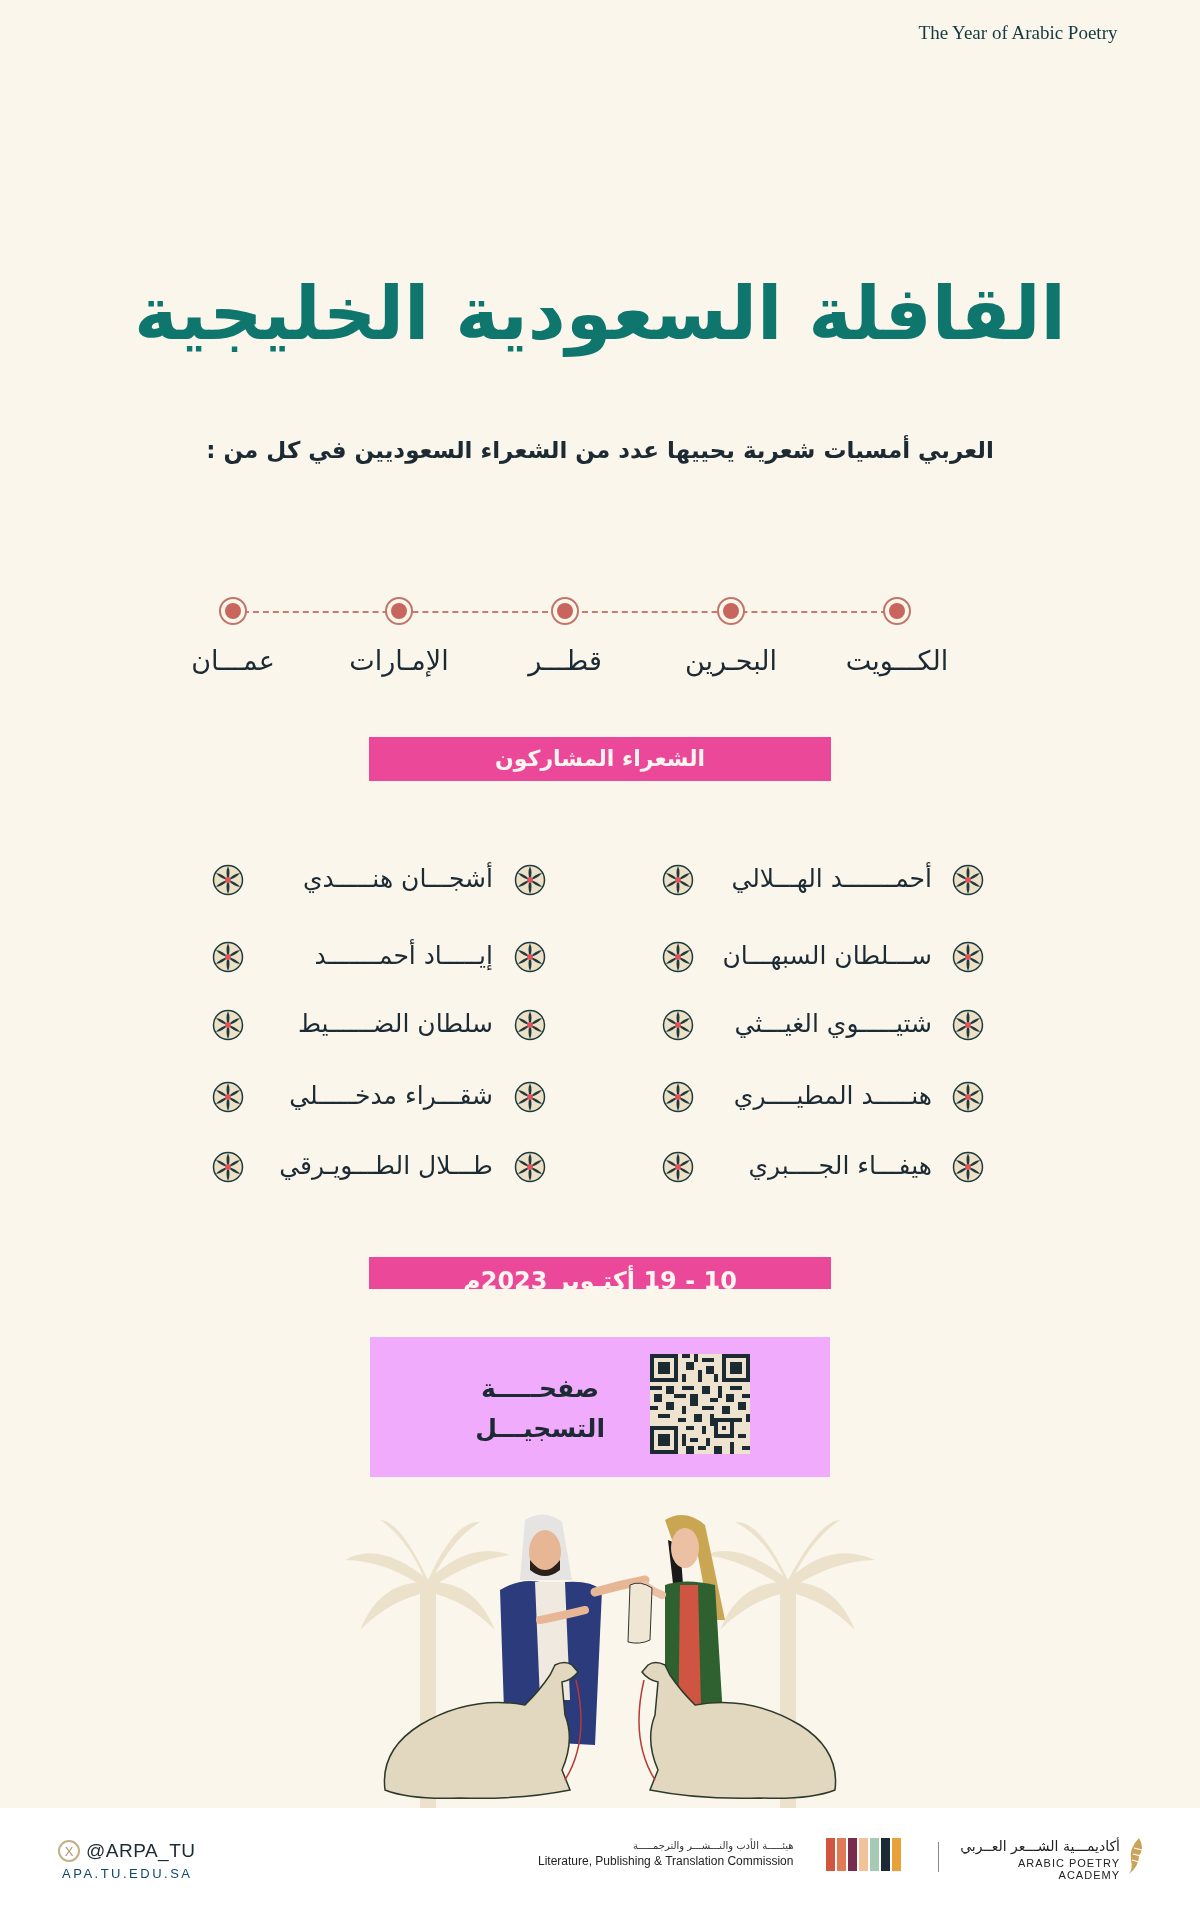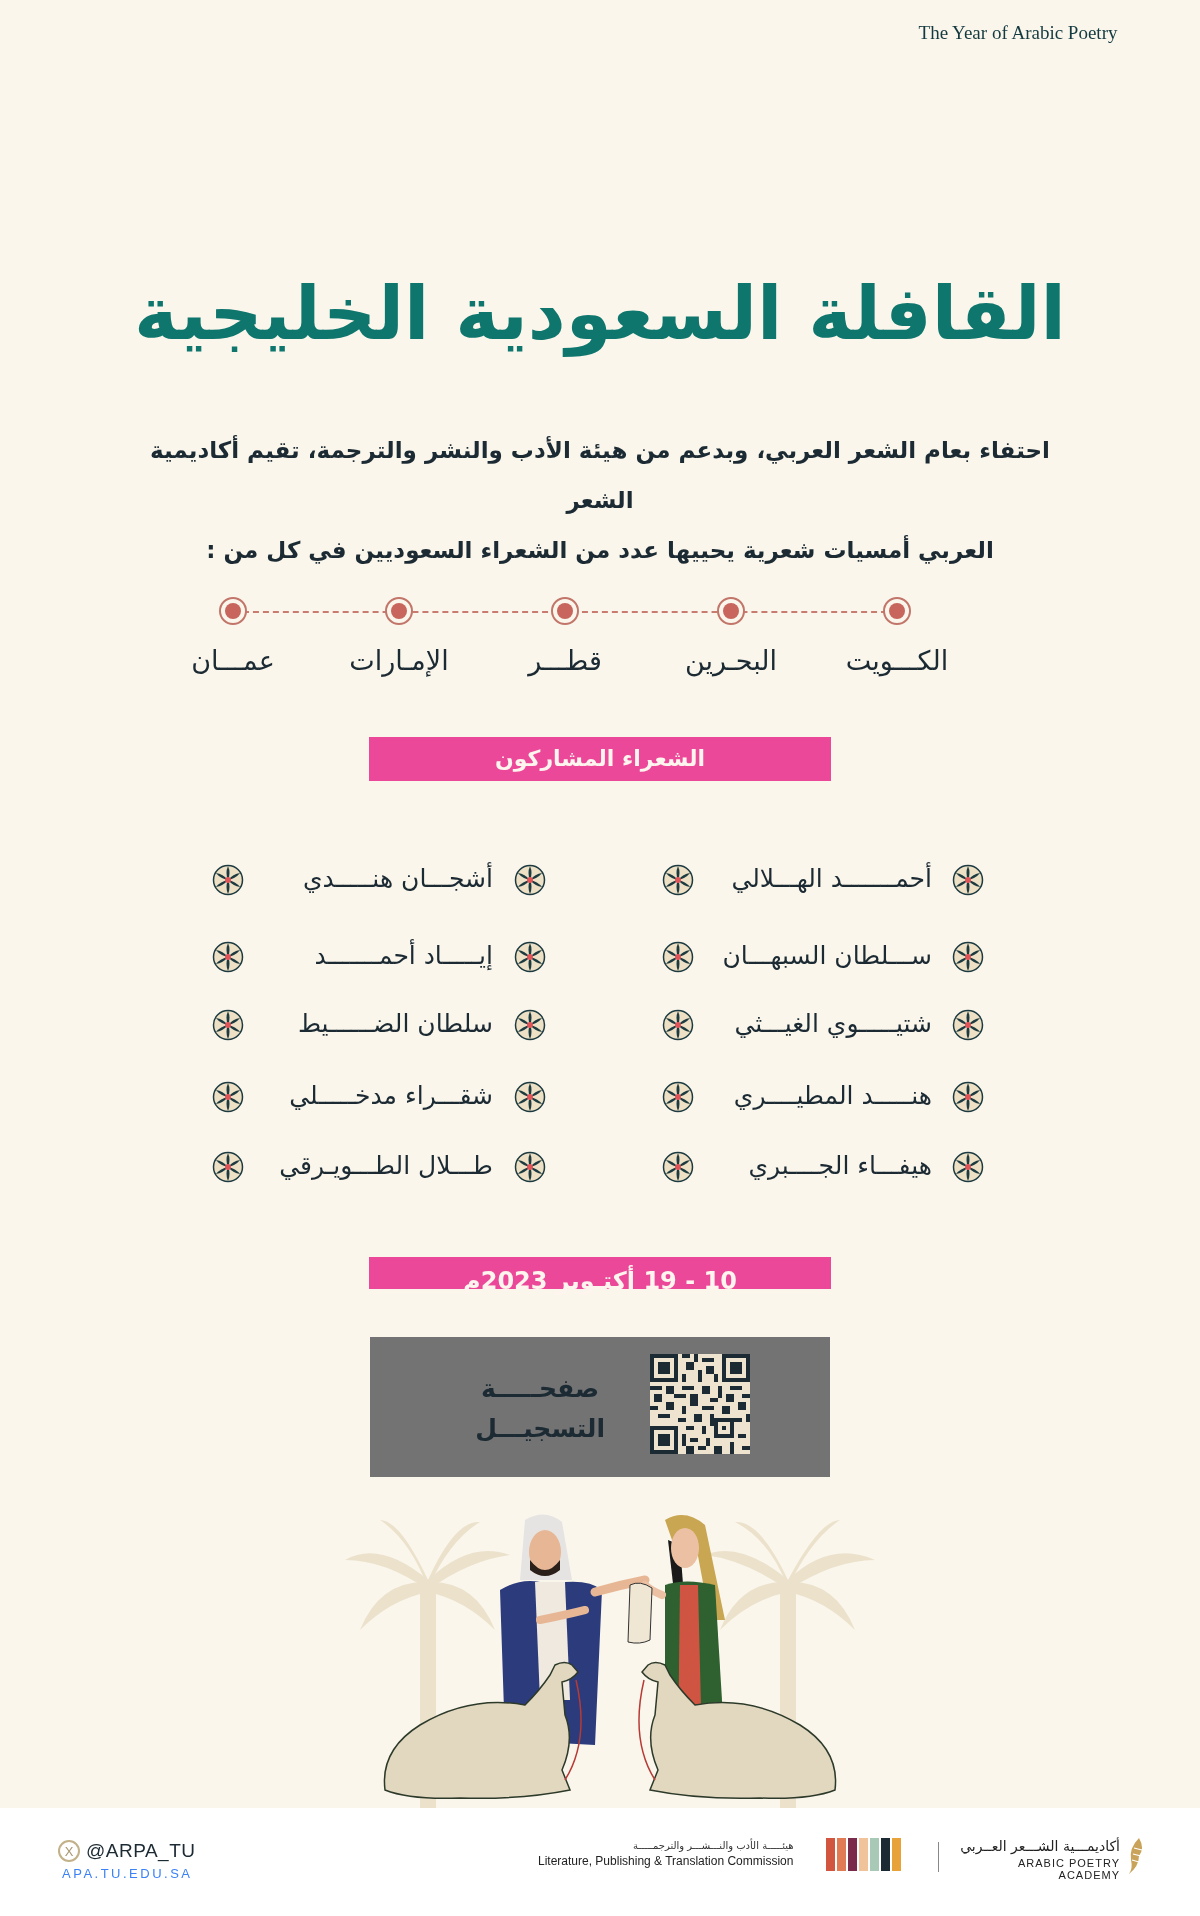--- a/index.html
+++ b/index.html
@@ -73,21 +73,21 @@
   .poet .star-left { position: absolute; left: 0; top: 5px; }
   .poet-name {
     position: absolute; right: 52px; top: 0; line-height: 40px;
     font-size: 25px; color: #1c2a33; white-space: nowrap;
   }
   .star { width: 32px; height: 32px; display: block; }
 
   
   .reg-box {
     position: absolute; left: 370px; top: 1337px; width: 460px; height: 140px;
-    background: #737373;
+    background: #f0abfc;
   }
   .reg-label {
     position: absolute; right: 225px; top: 32px; text-align: center; direction: rtl;
     font-weight: bold; font-size: 25px; line-height: 40px; color: #1c2a33;
   }
   .qr { position: absolute; left: 280px; top: 17px; width: 100px; height: 100px; }
 
   
   .illustration { position: absolute; left: 340px; top: 1500px; width: 540px; height: 310px; }
 
@@ -96,21 +96,21 @@
     position: absolute; left: 0; right: 0; top: 1808px; height: 108px; background: #ffffff;
   }
   .social { position: absolute; left: 58px; top: 32px; }
   .social-row { display: flex; align-items: center; gap: 6px; }
   .x-icon {
     width: 22px; height: 22px; border-radius: 50%; border: 2px solid #c2b189;
     display: flex; align-items: center; justify-content: center;
     font-family: "Liberation Sans", sans-serif; font-size: 13px; color: #a89670;
   }
   .handle { font-family: "Liberation Sans", sans-serif; font-size: 19px; color: #1c2a33; letter-spacing: 0.5px; }
-  .site { font-family: "Liberation Sans", sans-serif; font-size: 13px; letter-spacing: 2.5px; color: #3b82f6; margin-top: 4px; margin-left: 4px; }
+  .site { font-family: "Liberation Sans", sans-serif; font-size: 13px; letter-spacing: 2.5px; color: #0c4a6e; margin-top: 4px; margin-left: 4px; }
 
   .lptc { position: absolute; left: 538px; top: 32px; text-align: right; }
   .lptc-ar { font-size: 10px; color: #333; direction: rtl; letter-spacing: 1px; }
   .lptc-en { font-family: "Liberation Sans", sans-serif; font-size: 12px; color: #222; margin-top: 3px; }
   .lptc-bars { position: absolute; left: 826px; top: 30px; display: flex; gap: 2px; }
   .lptc-bars span { display: block; width: 9px; height: 33px; }
 
   .divider { position: absolute; left: 938px; top: 34px; width: 1px; height: 30px; background: #888; }
   .apa { position: absolute; left: 955px; top: 30px; text-align: right; width: 165px; }
   .apa-ar { font-size: 14px; color: #222; direction: rtl; }
@@ -120,21 +120,20 @@
 </head>
 <body>
 
 <div class="logo">
   <div class="logo-en">The Year of Arabic Poetry</div>
 </div>
 
 <h1 class="title">القافلة السعودية الخليجية</h1>
 
 <div class="intro">
-  <div>احتفاء بعام الشعر العربي، وبدعم من هيئة الأدب والنشر والترجمة، تقيم أكاديمية الشعر</div>
   <div>العربي أمسيات شعرية يحييها عدد من الشعراء السعوديين في كل من :</div>
 </div>
 
 <div class="timeline-line"></div>
 <div class="tl-stop" style="left:897px; top:597px;">
   <div class="tl-dot"></div>
   <div class="tl-label">الكـــويت</div>
 </div>
 <div class="tl-stop" style="left:731px; top:597px;">
   <div class="tl-dot"></div>

